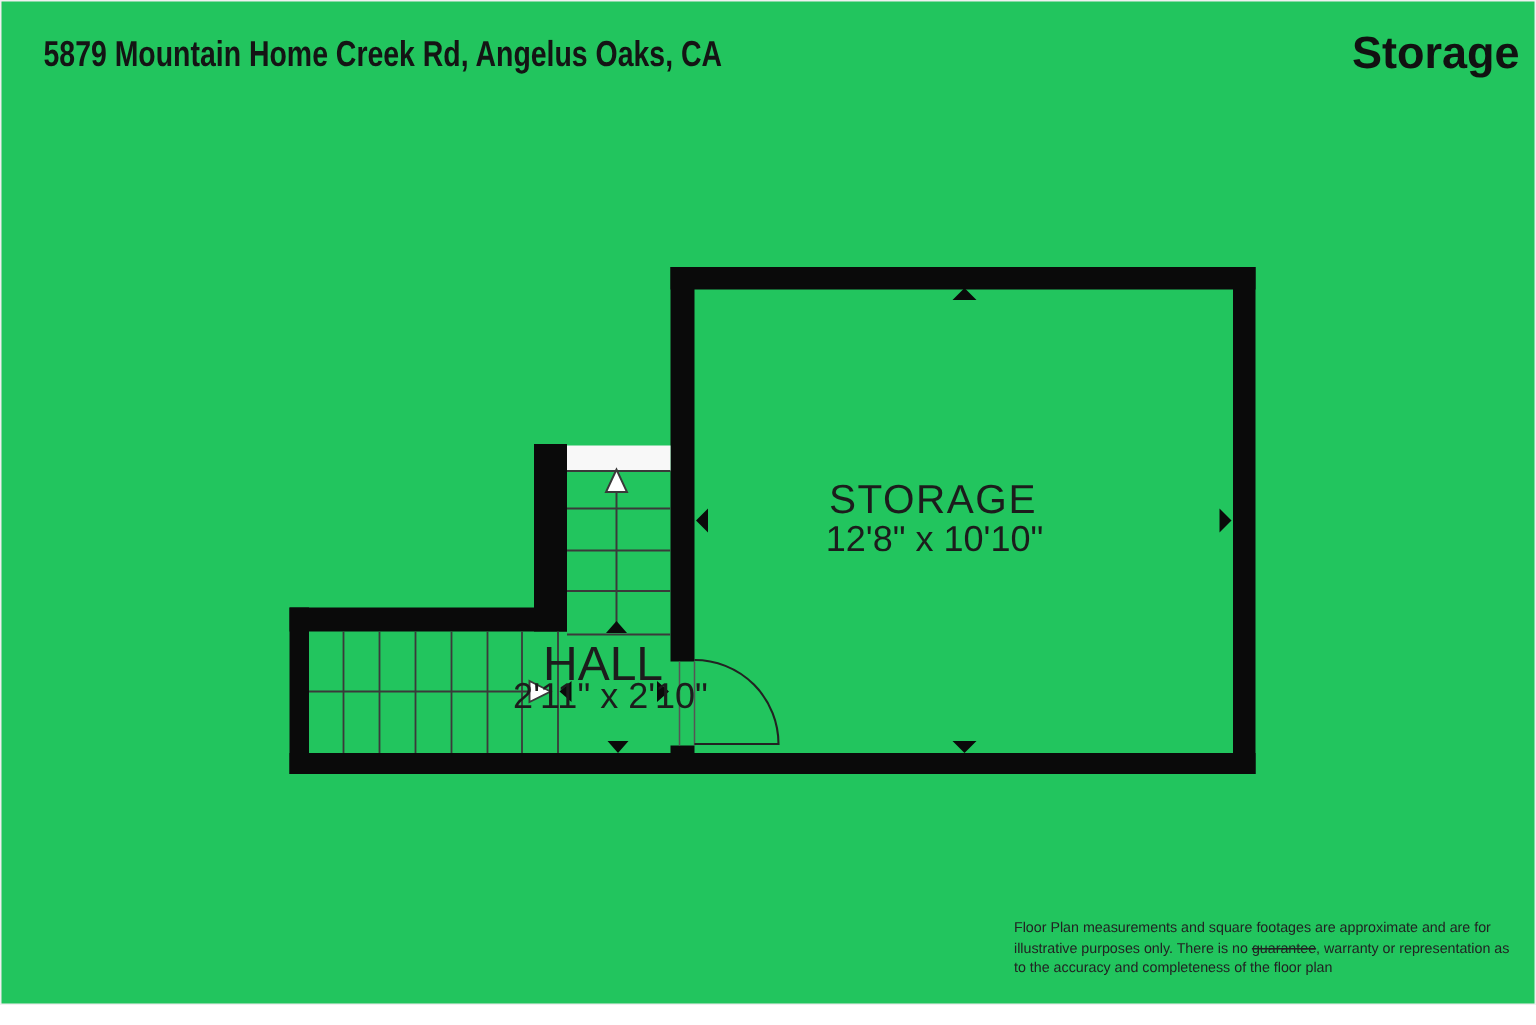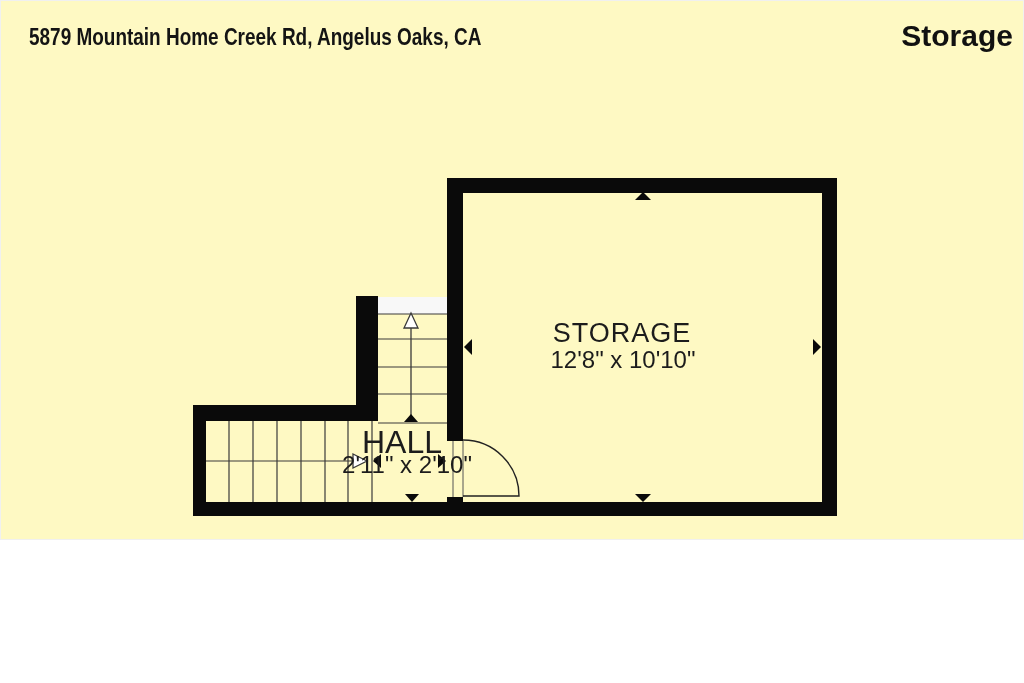--- a/index.html
+++ b/index.html
@@ -1,19 +1,19 @@
 <!DOCTYPE html>
 <html><head>
 <meta charset="utf-8">
 <style>
   html,body{margin:0;padding:0;background:#fff;}
   .page{
     position:relative;
-    width:1024px;height:540px;
-    background:#fef9c3;
+    width:1024px;height:670px;
+    background:#22c55e;
     border:1px solid #f0f0f0;
     box-sizing:border-box;
     font-family:"Liberation Sans", sans-serif;
     color:#111;
     overflow:hidden;
   }
   .address{
     position:absolute;left:28px;top:22px;
     font-size:24px;font-weight:bold;color:#141414;
     transform:scaleX(0.79);transform-origin:left top;
@@ -102,14 +102,15 @@
       <line x1="462" y1="440" x2="462" y2="496" stroke="#555" stroke-width="1"></line>
       <path d="M 462 495 L 518 495 A 56 56 0 0 0 462 439" fill="none" stroke="#222" stroke-width="1.4"></path>
     </g>
   </svg>
 
   <div class="room-label storage-name">STORAGE</div>
   <div class="room-label storage-dims">12'8" x 10'10"</div>
   <div class="room-label hall-name">HALL</div>
   <div class="room-label hall-dims">2'11" x 2'10"</div>
 
+  <div class="disclaimer"><span>Floor Plan measurements and square footages are approximate and are for illustrative purposes only. There is no </span><span class="struck">guarantee</span><span>, warranty or representation as to the accuracy and completeness of the floor plan</span></div>
 
 </div>
 
 </body></html>

